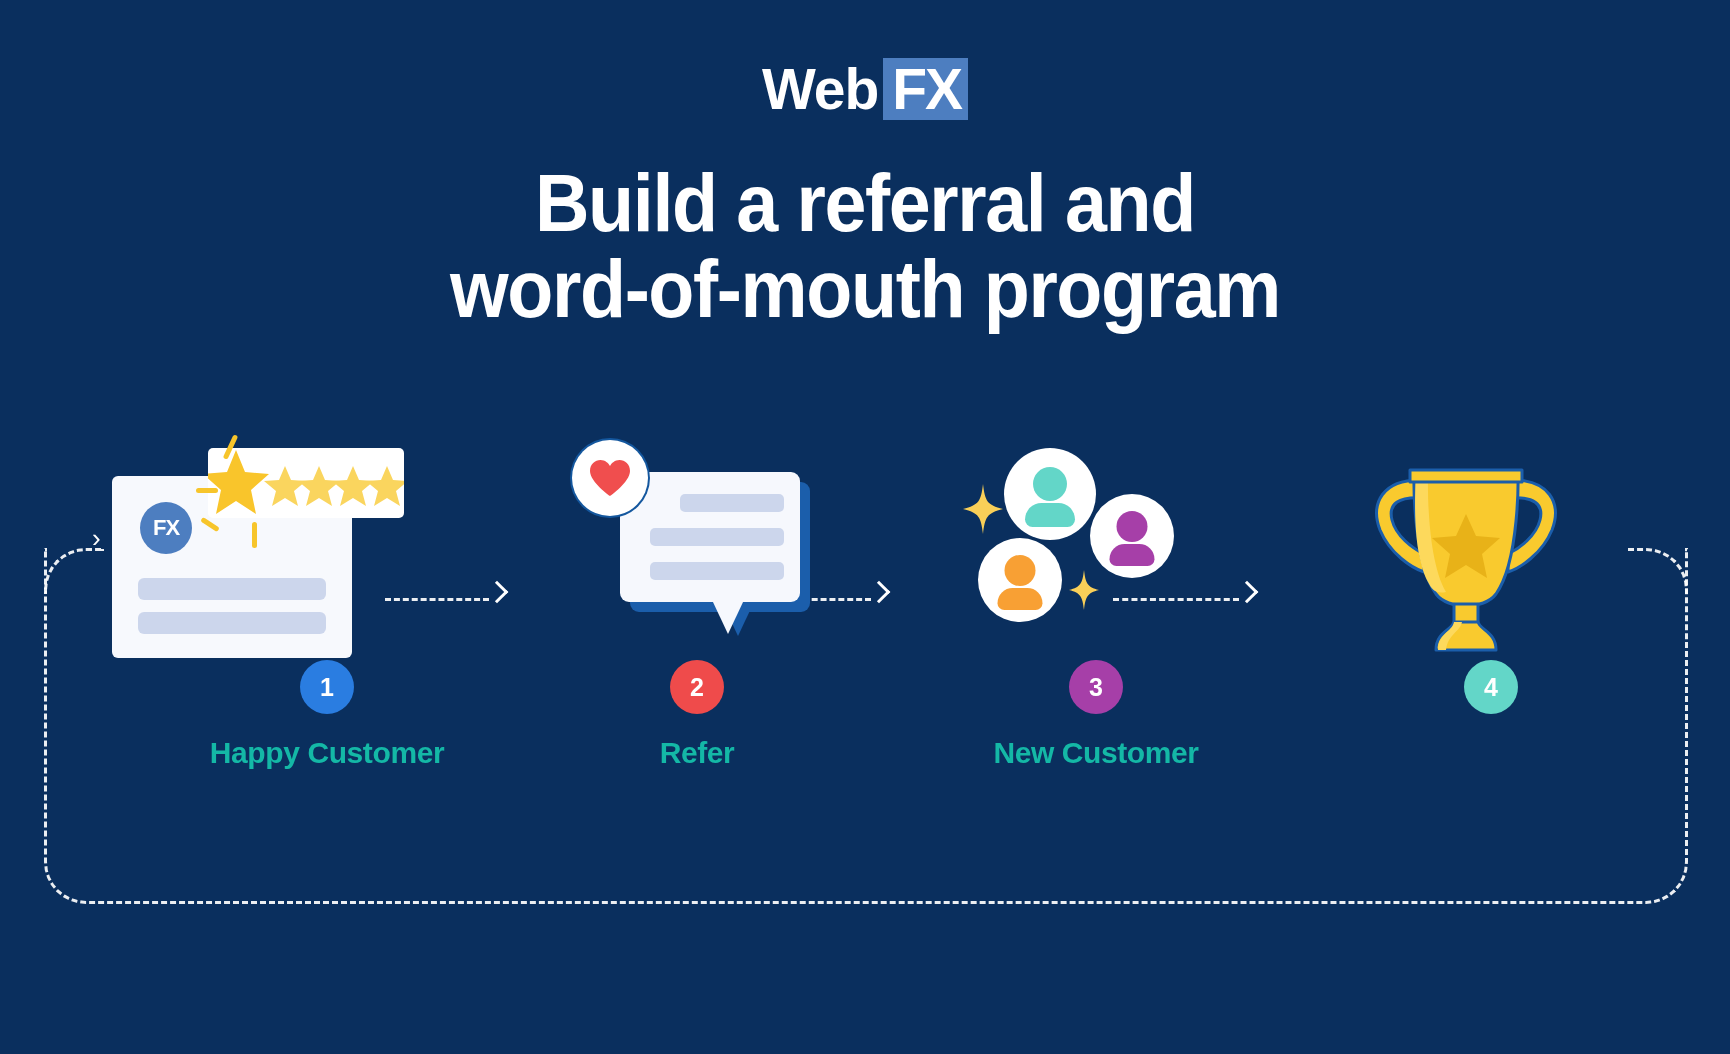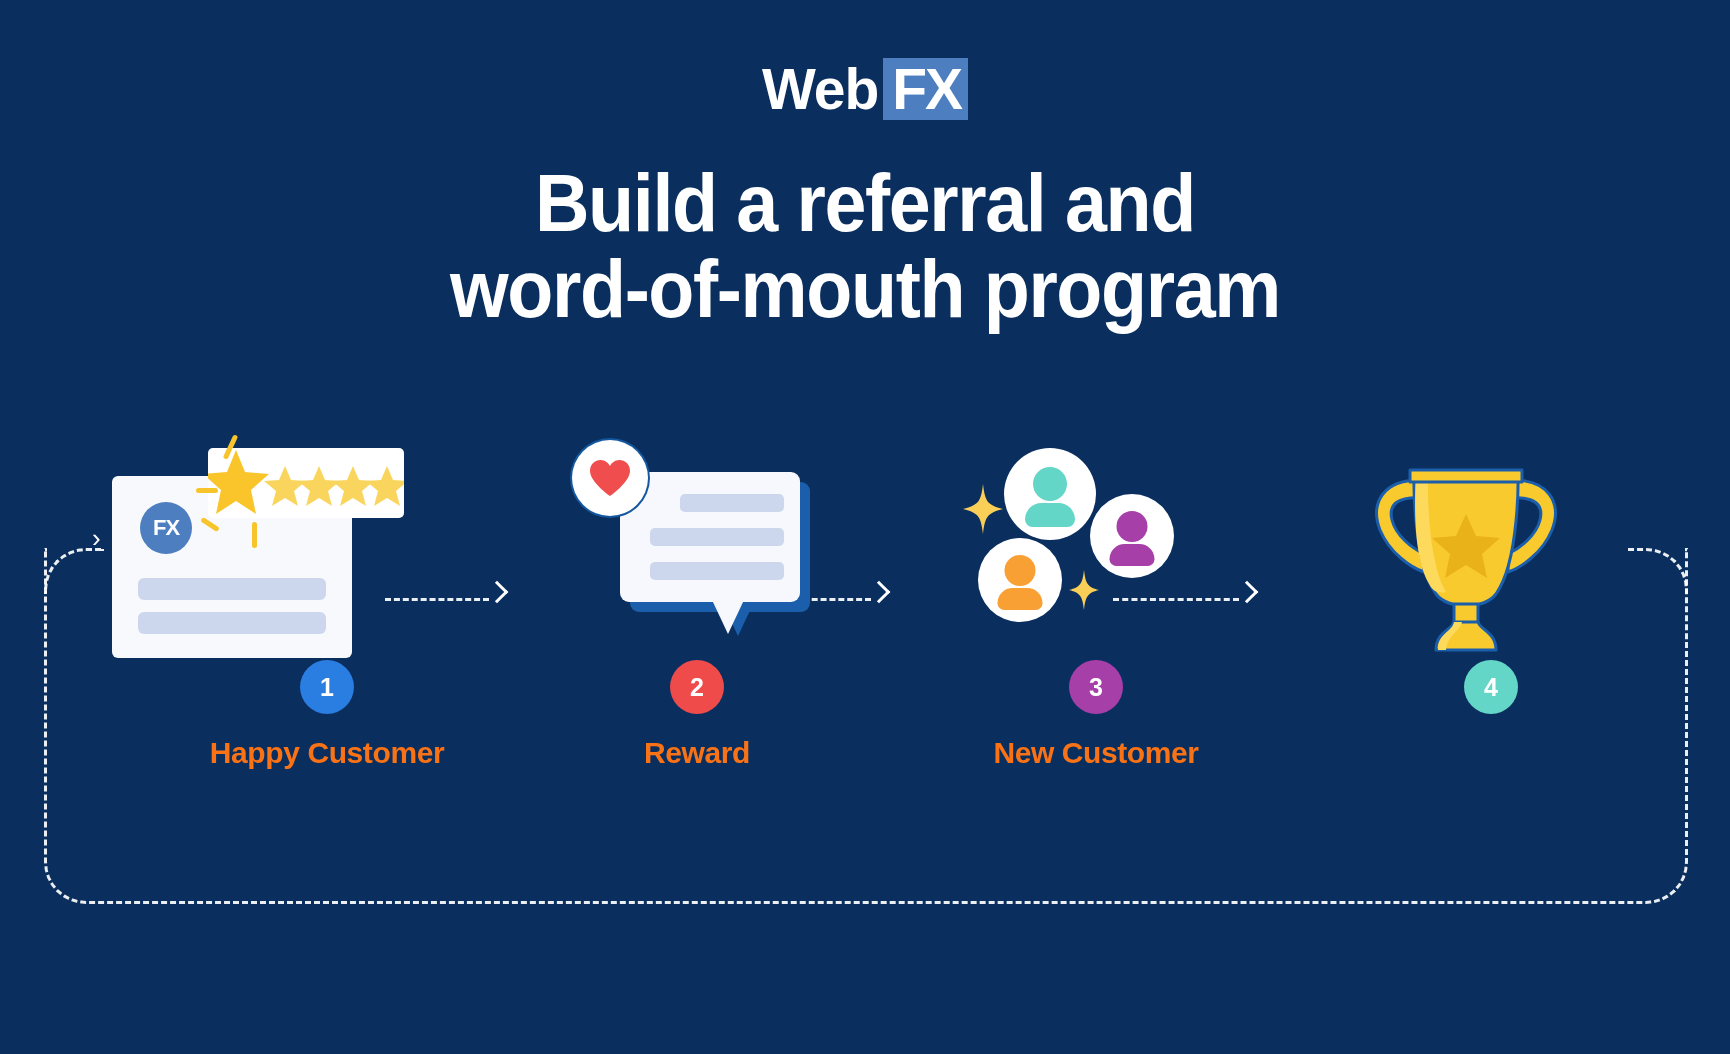--- a/index.html
+++ b/index.html
@@ -79,21 +79,21 @@
   .step{ position:relative; }
   .art{ position:relative; height:230px; }
   .badge{
     width:54px; height:54px; border-radius:50%;
     display:flex; align-items:center; justify-content:center;
     color:#fff; font-weight:bold; font-size:25px;
     font-family:"Liberation Sans",sans-serif;
     margin:0 auto;
   }
   .caption{
-    margin-top:22px; text-align:center; color:#f97316;
+    margin-top:22px; text-align:center; color:#14b8a6;
     font-weight:bold; font-size:30px; letter-spacing:-.4px;
     font-family:"Liberation Sans",sans-serif;
   }
 
   
   .conn{
     position:absolute; top:598px; height:3px;
   }
   .conn .line{
     position:absolute; top:0; left:0; right:14px; height:0;
@@ -261,21 +261,21 @@
       <div class="heart-circle">
         <svg width="42" height="38" viewBox="0 0 42 38">
           <path d="M21 37 C21 37 1 23 1 12 C1 5 6 1 11.5 1 C16 1 19.5 4 21 7 C22.5 4 26 1 30.5 1 C36 1 41 5 41 12 C41 23 21 37 21 37 Z" fill="#f04e4e"></path>
         </svg>
       </div>
     </div>
 
     <div class="badge" style="background:#ef4b4b;">
       <span>2</span>
     </div>
-    <div class="caption">Reward</div>
+    <div class="caption">Refer</div>
   </div>
 
   <div class="step" style="width:280px; margin-left:134px;">
     <div class="art">
 
       <div class="ava" style="left:48px; top:18px; width:92px; height:92px;">
         <div class="person">
           <div class="head" style="top:19px; width:34px; height:34px; background:#63d6c8;"></div>
           <div class="body" style="top:55px; width:50px; height:24px; background:#63d6c8;"></div>
         </div>

